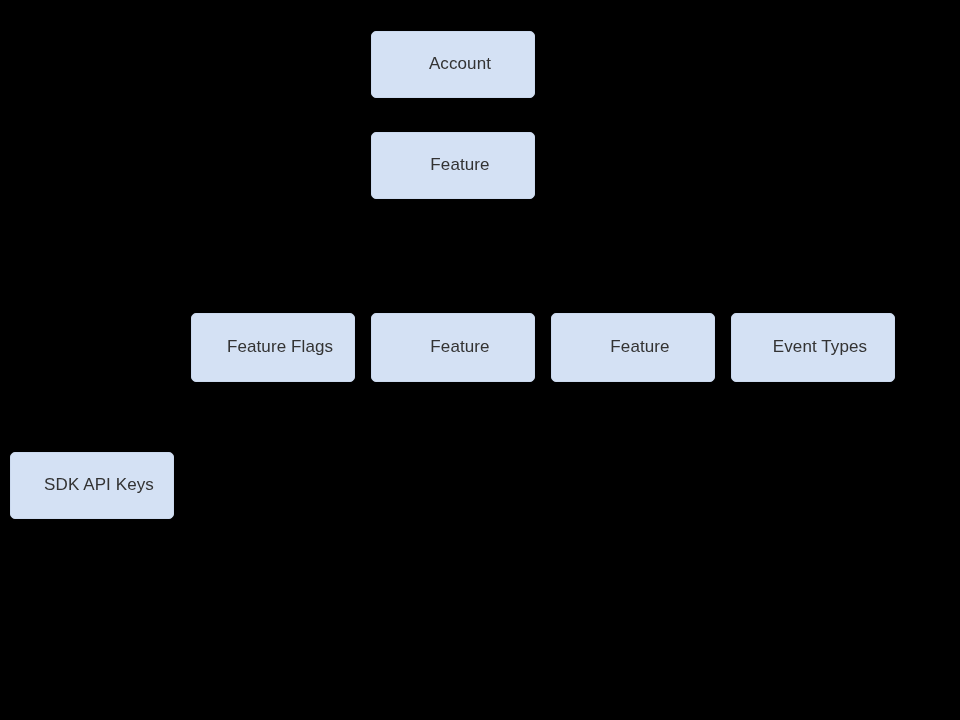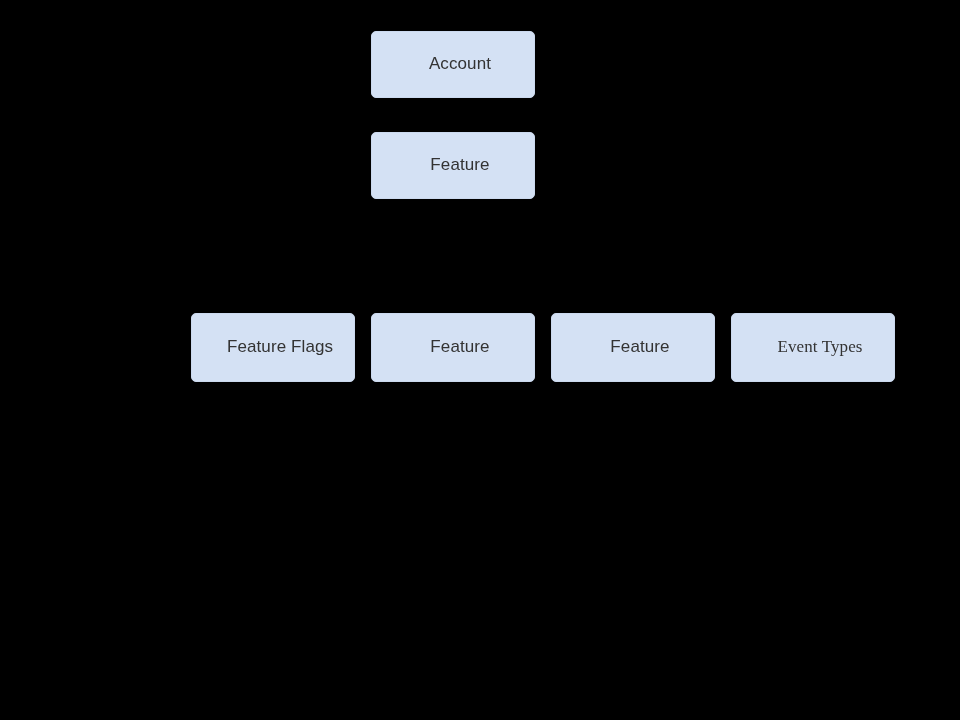--- a/index.html
+++ b/index.html
@@ -57,16 +57,19 @@
     </div>
     <div class="node" style="left: 191px; top: 313px; width: 164px; height: 69px; background: rgb(212, 225, 244); border-color: rgb(203, 217, 238);">
       <span class="node-label" style="color: rgb(51, 51, 51);">Feature Flags</span>
     </div>
     <div class="node" style="left: 371px; top: 313px; width: 164px; height: 69px; background: rgb(212, 225, 244); border-color: rgb(203, 217, 238);">
       <span class="node-label" style="color: rgb(51, 51, 51);">Feature</span>
     </div>
     <div class="node" style="left: 551px; top: 313px; width: 164px; height: 69px; background: rgb(212, 225, 244); border-color: rgb(203, 217, 238);">
       <span class="node-label" style="color: rgb(51, 51, 51);">Feature</span>
     </div>
-    <div class="node" style="left: 731px; top: 313px; width: 164px; height: 69px; background: rgb(212, 225, 244); border-color: rgb(203, 217, 238); font-family: Liberation Serif, serif;">
+    <div class="node" style="left: 731px; top: 313px; width: 164px; height: 69px; background: rgb(212, 225, 244); border-color: rgb(203, 217, 238);">
       <span class="node-label" style="color: rgb(51, 51, 51);">Event Types</span>
+    </div>
+    <div class="node" style="left: 10px; top: 452px; width: 164px; height: 67px; background: rgb(212, 225, 244); border-color: rgb(203, 217, 238);">
+      <span class="node-label" style="color: rgb(51, 51, 51);">SDK API Keys</span>
     </div>
   </div>
 
 </body></html>

